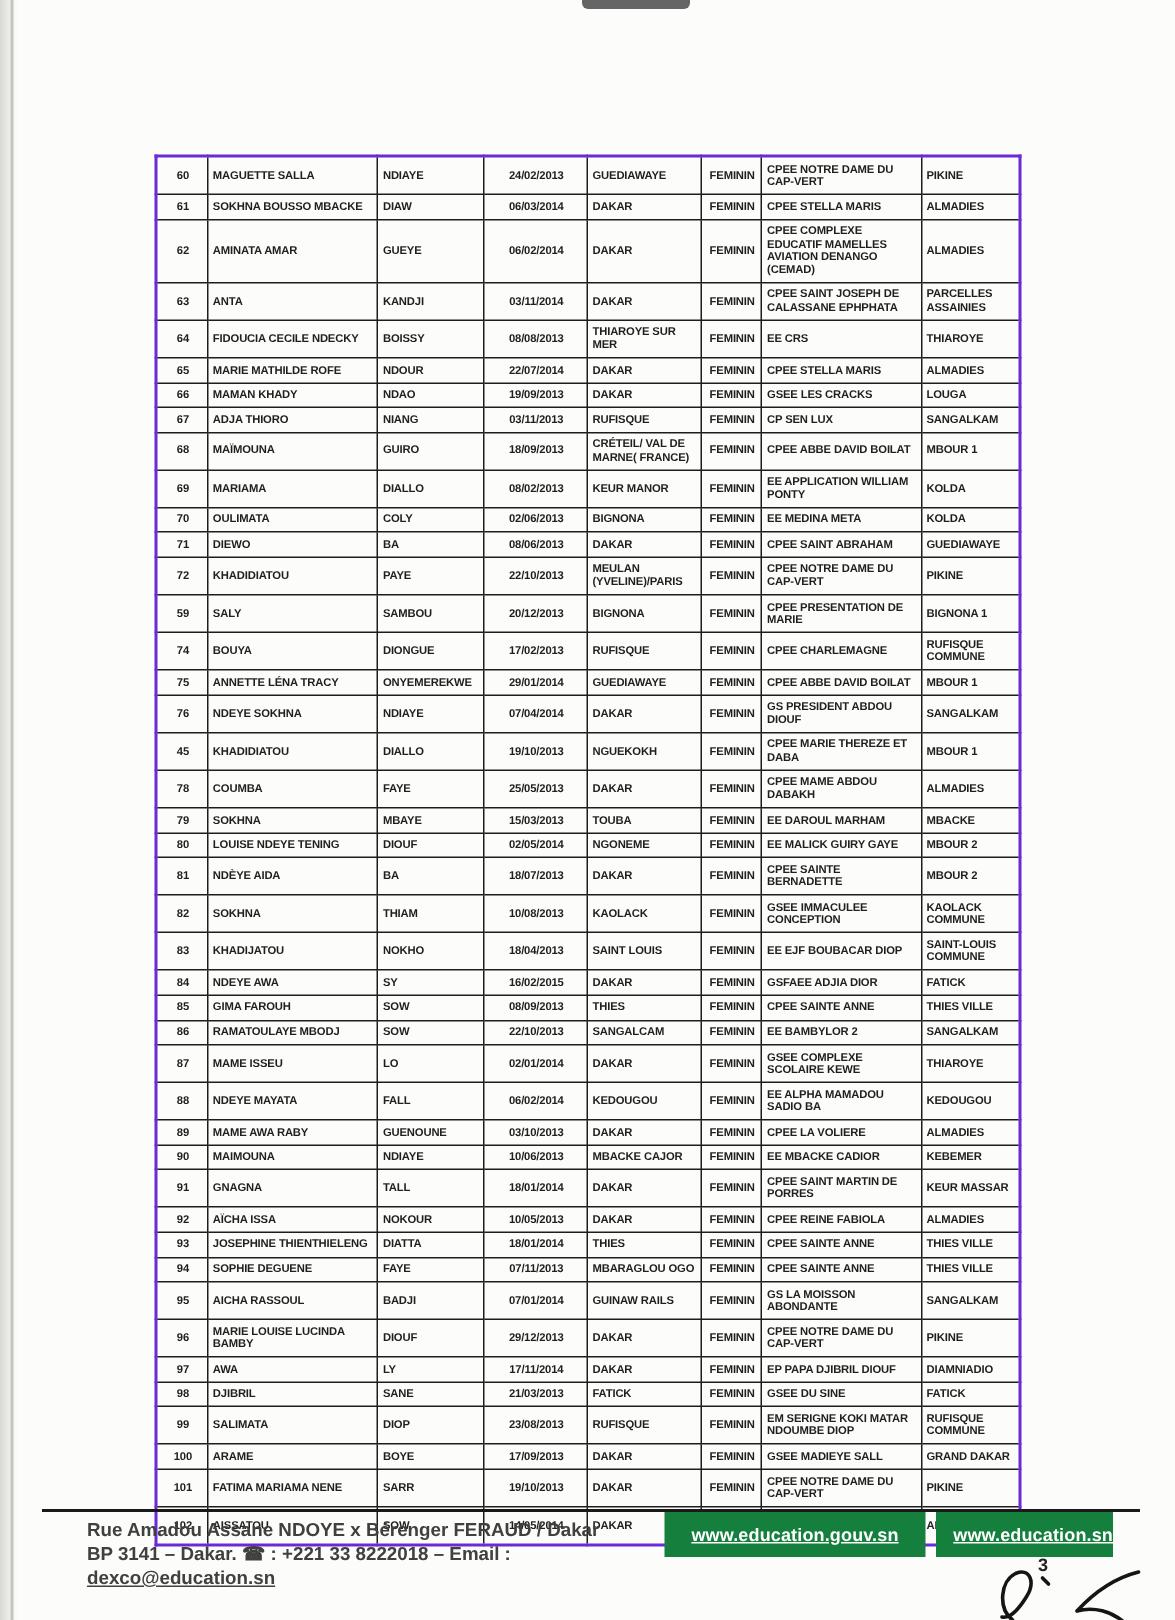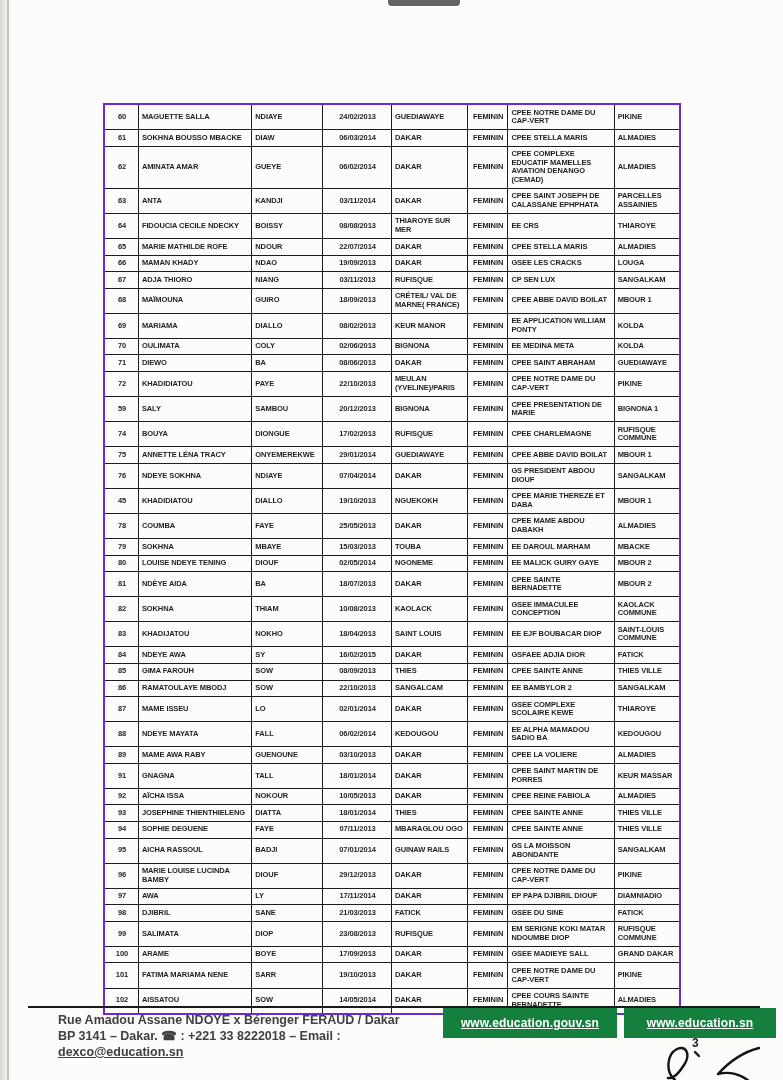--- a/index.html
+++ b/index.html
@@ -34,21 +34,21 @@
   td.c-sex{text-align:center;font-weight:700;font-size:7px;padding-left:1px;}
   
   .footer-divider{position:absolute;left:28px;top:1006px;width:732px;height:2px;background:#1a1a1a;}
   .footer-address{position:absolute;left:58px;top:1012px;width:380px;
     font-size:12.5px;font-weight:700;line-height:1.28;color:#404040;}
   .footer-address .email{text-decoration:underline;}
   .web-box{position:absolute;top:1008px;height:30px;background:#15803d;
     display:flex;align-items:center;justify-content:center;}
   .web-box .web-label{color:#ffffff;font-size:12px;font-weight:700;text-decoration:underline;letter-spacing:.1px;}
   .web-box.gouv{left:443px;width:174px;}
-  .web-box.edu{left:624px;width:152px;}
+  .web-box.edu{left:624px;width:118px;justify-content:flex-end;}
   .page-number{position:absolute;left:692px;top:1036px;font-size:12px;font-weight:700;color:#222;}
   .signature{position:absolute;left:655px;top:1044px;width:118px;height:36px;overflow:hidden;}
 </style>
 </head>
 <body>
 
 <div class="scan-left-band"></div>
 <div class="scan-left-line"></div>
 <div class="scan-top-smudge"></div>
 
@@ -358,20 +358,30 @@
         <td class="c-num">89</td>
         <td class="c-name">MAME AWA RABY</td>
         <td class="c-surname">GUENOUNE</td>
         <td class="c-date">03/10/2013</td>
         <td class="c-place">DAKAR</td>
         <td class="c-sex">FEMININ</td>
         <td class="c-school">CPEE LA VOLIERE</td>
         <td class="c-district">ALMADIES</td>
       </tr>
       <tr>
+        <td class="c-num">90</td>
+        <td class="c-name">MAIMOUNA</td>
+        <td class="c-surname">NDIAYE</td>
+        <td class="c-date">10/06/2013</td>
+        <td class="c-place">MBACKE CAJOR</td>
+        <td class="c-sex">FEMININ</td>
+        <td class="c-school">EE MBACKE CADIOR</td>
+        <td class="c-district">KEBEMER</td>
+      </tr>
+      <tr>
         <td class="c-num">91</td>
         <td class="c-name">GNAGNA</td>
         <td class="c-surname">TALL</td>
         <td class="c-date">18/01/2014</td>
         <td class="c-place">DAKAR</td>
         <td class="c-sex">FEMININ</td>
         <td class="c-school">CPEE SAINT MARTIN DE PORRES</td>
         <td class="c-district">KEUR MASSAR</td>
       </tr>
       <tr>

